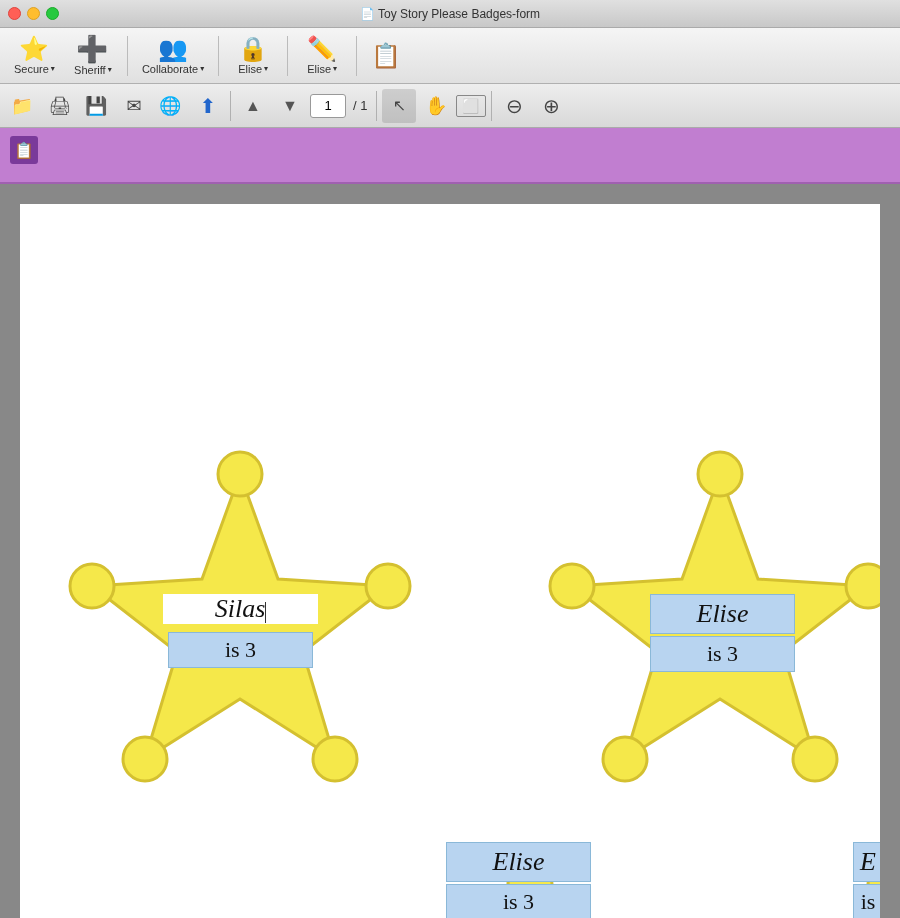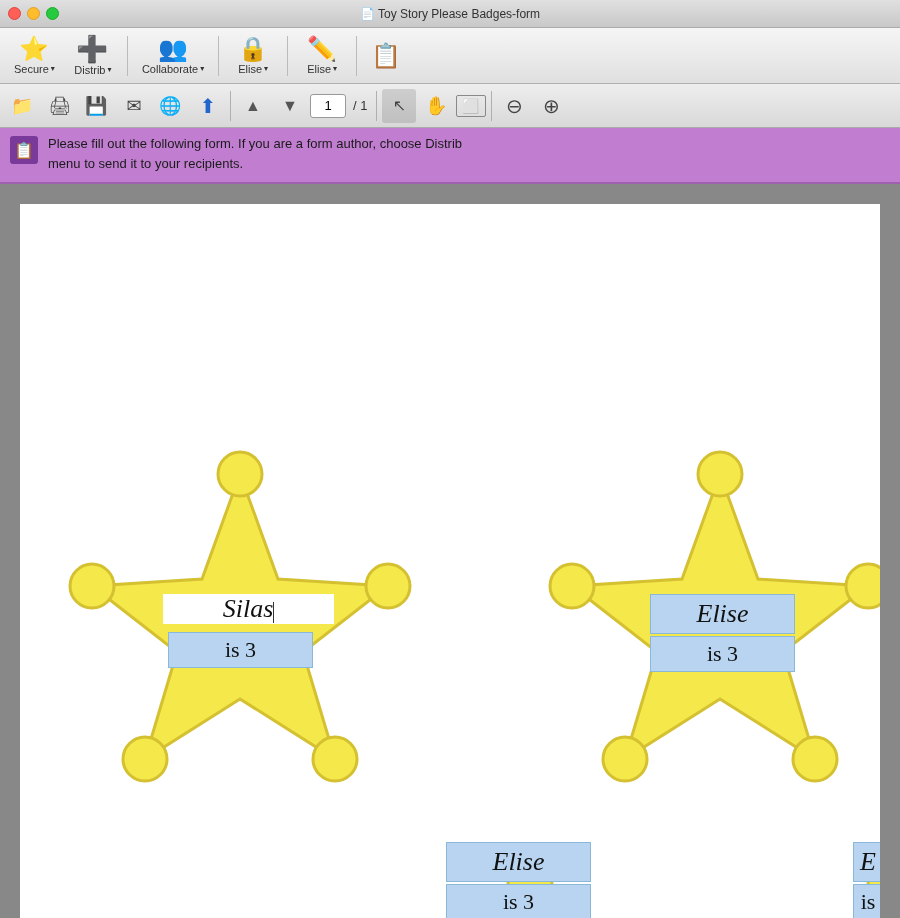--- a/index.html
+++ b/index.html
@@ -185,21 +185,21 @@
     <span class="btn-icon" style="font-size:24px;">⭐</span>
     <span class="btn-label">
       <span>Secure</span>
       <span class="dropdown-arrow">▾</span>
     </span>
   </div>
 
   <div class="toolbar-btn">
     <span class="btn-icon" style="color:#22aa22; font-size:26px;">➕</span>
     <span class="btn-label">
-      <span>Distrib</span>
+      <span>Sheriff</span>
       <span class="dropdown-arrow">▾</span>
     </span>
   </div>
 
   <div class="toolbar-separator"></div>
 
   <div class="toolbar-btn">
     <span class="btn-icon" style="font-size:24px;">👥</span>
     <span class="btn-label">
       <span>Collaborate</span>
@@ -266,24 +266,20 @@
   <div class="tool-btn" style="font-size:14px; border: 1px solid #888; width:30px; height:22px; border-radius:2px;">⬜</div>
 
   <div class="tool-separator"></div>
 
   <div class="tool-btn" style="font-size:20px; color:#444;">⊖</div>
   <div class="tool-btn" style="font-size:20px; color:#444;">⊕</div>
 </div>
 
 <div class="info-bar">
   <div class="info-icon">📋</div>
-  <div>
-    <div class="info-text">Please fill out the following form. If you are a form author, choose Distrib</div>
-    <div class="info-text">menu to send it to your recipients.</div>
-  </div>
 </div>
 
 <div class="doc-area">
   <div class="doc-page">
 
     <svg width="860" height="720" style="position:absolute;top:0;left:0;">
 
       <g transform="translate(220, 430)">
         <polygon points="0,-160 38,-55 148,-48 63,18 95,125 0,65 -95,125 -63,18 -148,-48 -38,-55" fill="#f5e84a" stroke="#d4c030" stroke-width="3"></polygon>
 
@@ -316,21 +312,21 @@
       <g transform="translate(870, 840)">
         <polygon points="0,-160 38,-55 148,-48 63,18 95,125 0,65 -95,125 -63,18 -148,-48 -38,-55" fill="#f5e84a" stroke="#d4c030" stroke-width="3"></polygon>
         <circle cx="0" cy="-160" r="22" fill="#f5e84a" stroke="#d4c030" stroke-width="3"></circle>
         <circle cx="148" cy="-48" r="22" fill="#f5e84a" stroke="#d4c030" stroke-width="3"></circle>
         <circle cx="95" cy="125" r="22" fill="#f5e84a" stroke="#d4c030" stroke-width="3"></circle>
         <circle cx="-95" cy="125" r="22" fill="#f5e84a" stroke="#d4c030" stroke-width="3"></circle>
         <circle cx="-148" cy="-48" r="22" fill="#f5e84a" stroke="#d4c030" stroke-width="3"></circle>
       </g>
     </svg>
 
-    <div style="position:absolute; top:390px; left:143px; background:white; border:none; text-align:center; width:171px;">
+    <div style="position:absolute; top:390px; left:143px; background:white; border:none; text-align:center; width:155px;">
       <span style="font-family:'Times New Roman', Georgia, serif; font-style:italic; font-size:26px; color:#111;">Silas</span><span style="display:inline-block;width:1px;height:1.3em;background:#333;vertical-align:middle;"></span>
     </div>
     <div style="position:absolute; top:428px; left:148px; background:#b8d4f0; border:1px solid #8ab8d8; text-align:center; width:145px; padding:4px 0;">
       <span style="font-family:Georgia, serif; font-size:22px; color:#111;">is 3</span>
     </div>
 
     <div style="position:absolute; top:390px; left:630px; background:#b8d4f0; border:1px solid #8ab8d8; text-align:center; width:145px; padding:4px 0;">
       <span style="font-family:'Times New Roman', Georgia, serif; font-style:italic; font-size:26px; color:#111;">Elise</span>
     </div>
     <div style="position:absolute; top:432px; left:630px; background:#b8d4f0; border:1px solid #8ab8d8; text-align:center; width:145px; padding:4px 0;">

